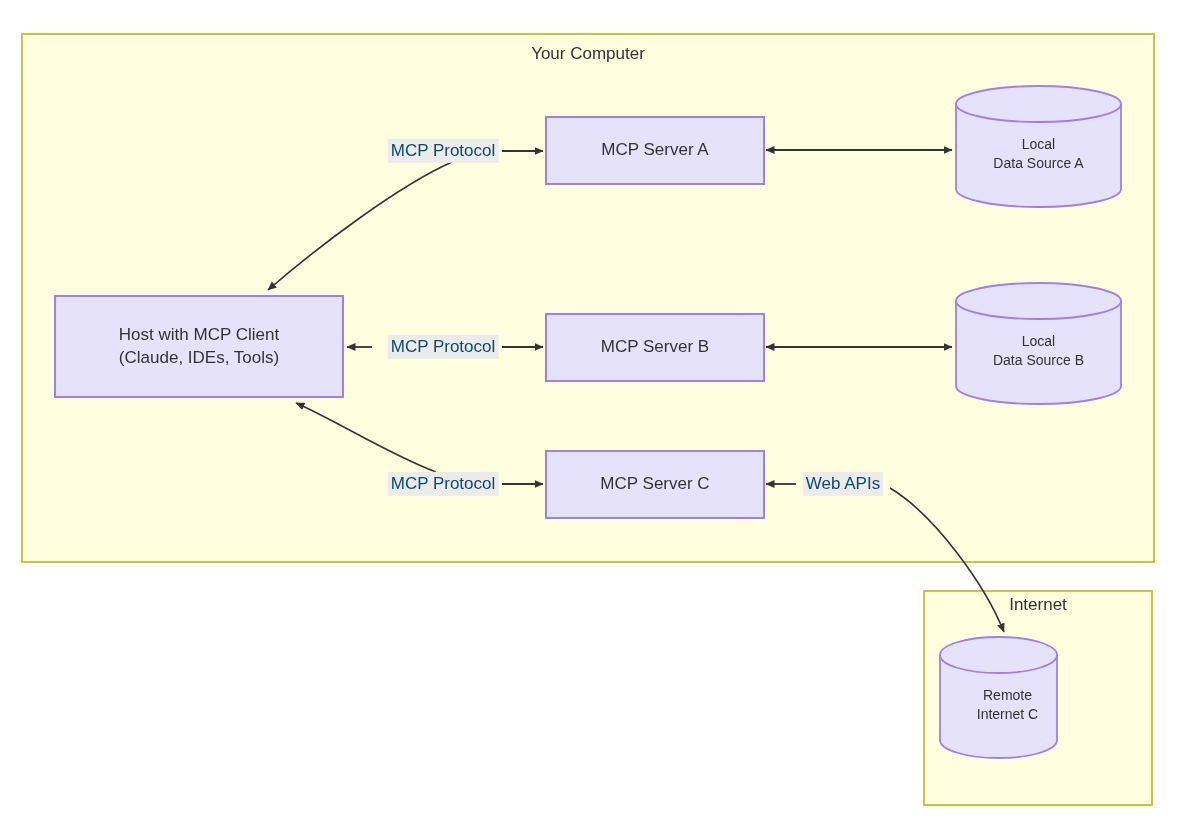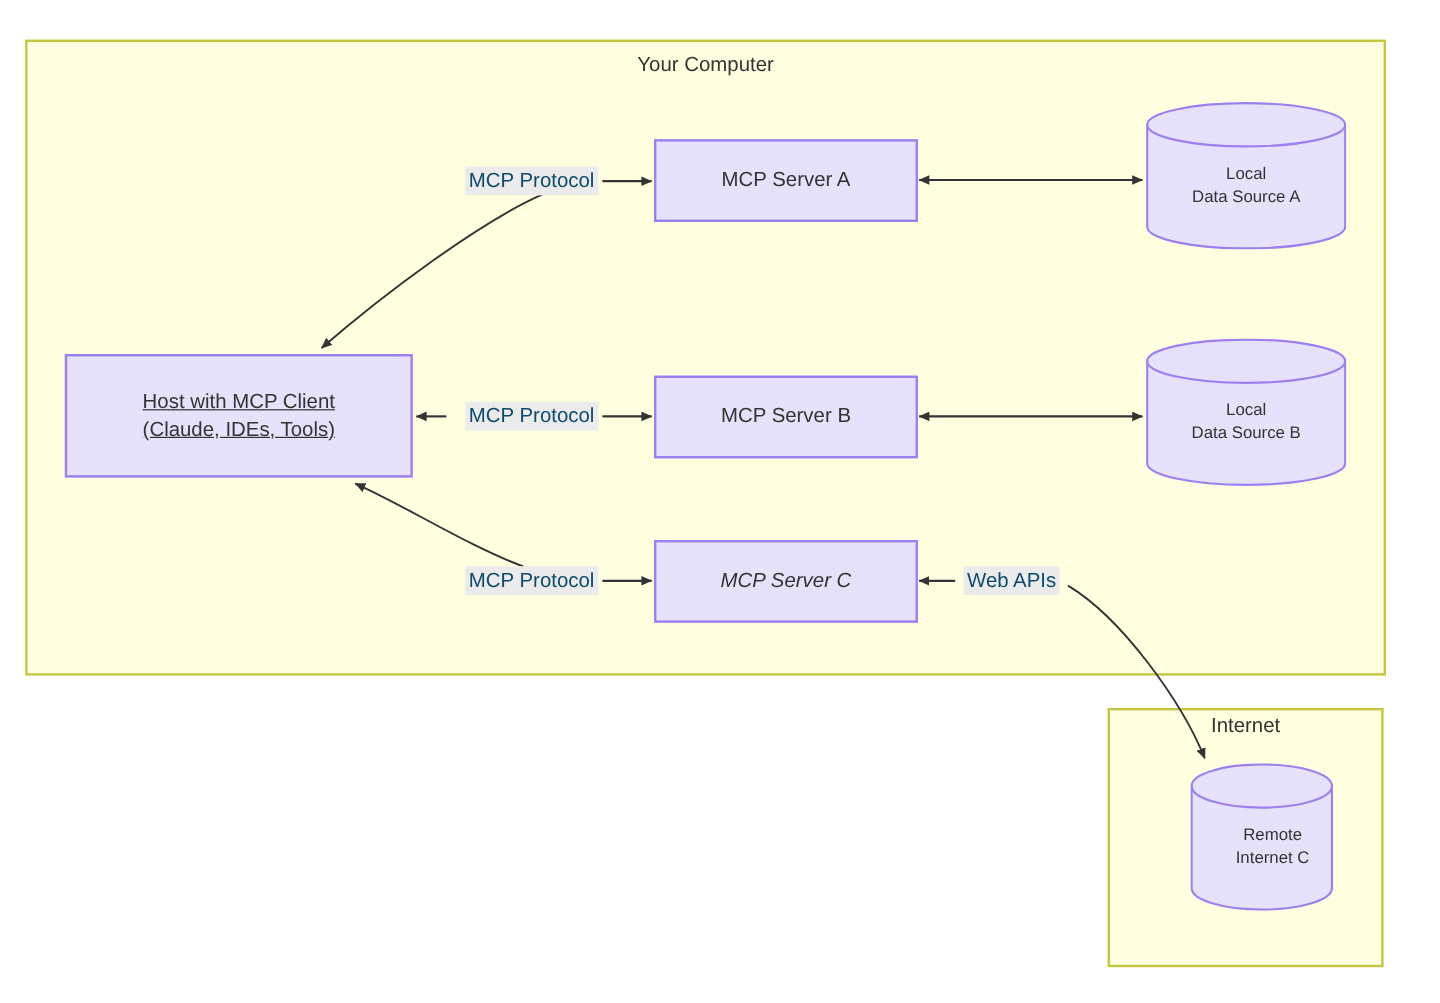--- a/index.html
+++ b/index.html
@@ -50,21 +50,20 @@
     display: flex;
     align-items: center;
     justify-content: center;
     font-size: 17px;
     color: #333333;
     line-height: 1.35;
     text-align: center;
   }
   .node-box .lines {
     display: block;
-    text-decoration: underline;
   }
   .cylinder {
     position: absolute;
   }
   .cyl-label {
     position: absolute;
     left: 0;
     width: 100%;
     text-align: center;
     font-size: 14px;
@@ -140,21 +139,21 @@
     <svg width="167" height="123" viewBox="0 0 167 123" xmlns="http://www.w3.org/2000/svg">
       <path d="M1,19 C1,9 38,1 83.5,1 C129,1 166,9 166,19 L166,104 C166,114 129,122 83.5,122 C38,122 1,114 1,104 Z" fill="#e6e2fb" stroke="#9d7ff0" stroke-width="1.8"></path>
       <path d="M1,19 C1,29 38,37 83.5,37 C129,37 166,29 166,19" fill="none" stroke="#9d7ff0" stroke-width="1.8"></path>
     </svg>
     <div class="cyl-label" style="top:50px;">
       <div>Local</div>
       <div>Data Source B</div>
     </div>
   </div>
 
-  <div class="cylinder" style="left:992px; top:636px; width:137px; height:123px;">
+  <div class="cylinder" style="left:939px; top:636px; width:137px; height:123px;">
     <svg width="119" height="123" viewBox="0 0 119 123" xmlns="http://www.w3.org/2000/svg">
       <path d="M1,19 C1,9 27,1 59.5,1 C92,1 118,9 118,19 L118,104 C118,114 92,122 59.5,122 C27,122 1,114 1,104 Z" fill="#e6e2fb" stroke="#9d7ff0" stroke-width="1.8"></path>
       <path d="M1,19 C1,29 27,37 59.5,37 C92,37 118,29 118,19" fill="none" stroke="#9d7ff0" stroke-width="1.8"></path>
     </svg>
     <div class="cyl-label" style="top:50px;">
       <div>Remote</div>
       <div>Internet C</div>
     </div>
   </div>
 
@@ -166,21 +165,21 @@
   </div>
 
   <div class="node-box" style="left:545px; top:116px; width:220px; height:69px;">
     <span>MCP Server A</span>
   </div>
 
   <div class="node-box" style="left:545px; top:313px; width:220px; height:69px;">
     <span>MCP Server B</span>
   </div>
 
-  <div class="node-box" style="left:545px; top:450px; width:220px; height:69px;font-style:italic;">
+  <div class="node-box" style="left:545px; top:450px; width:220px; height:69px;">
     <span>MCP Server C</span>
   </div>
 
   <div class="edge-label" style="left:443px; top:151px;">MCP Protocol</div>
 
   <div class="edge-label" style="left:443px; top:347px;">MCP Protocol</div>
 
   <div class="edge-label" style="left:443px; top:484px;">MCP Protocol</div>
 
   <div class="edge-label" style="left:843px; top:484px;">Web APIs</div>

